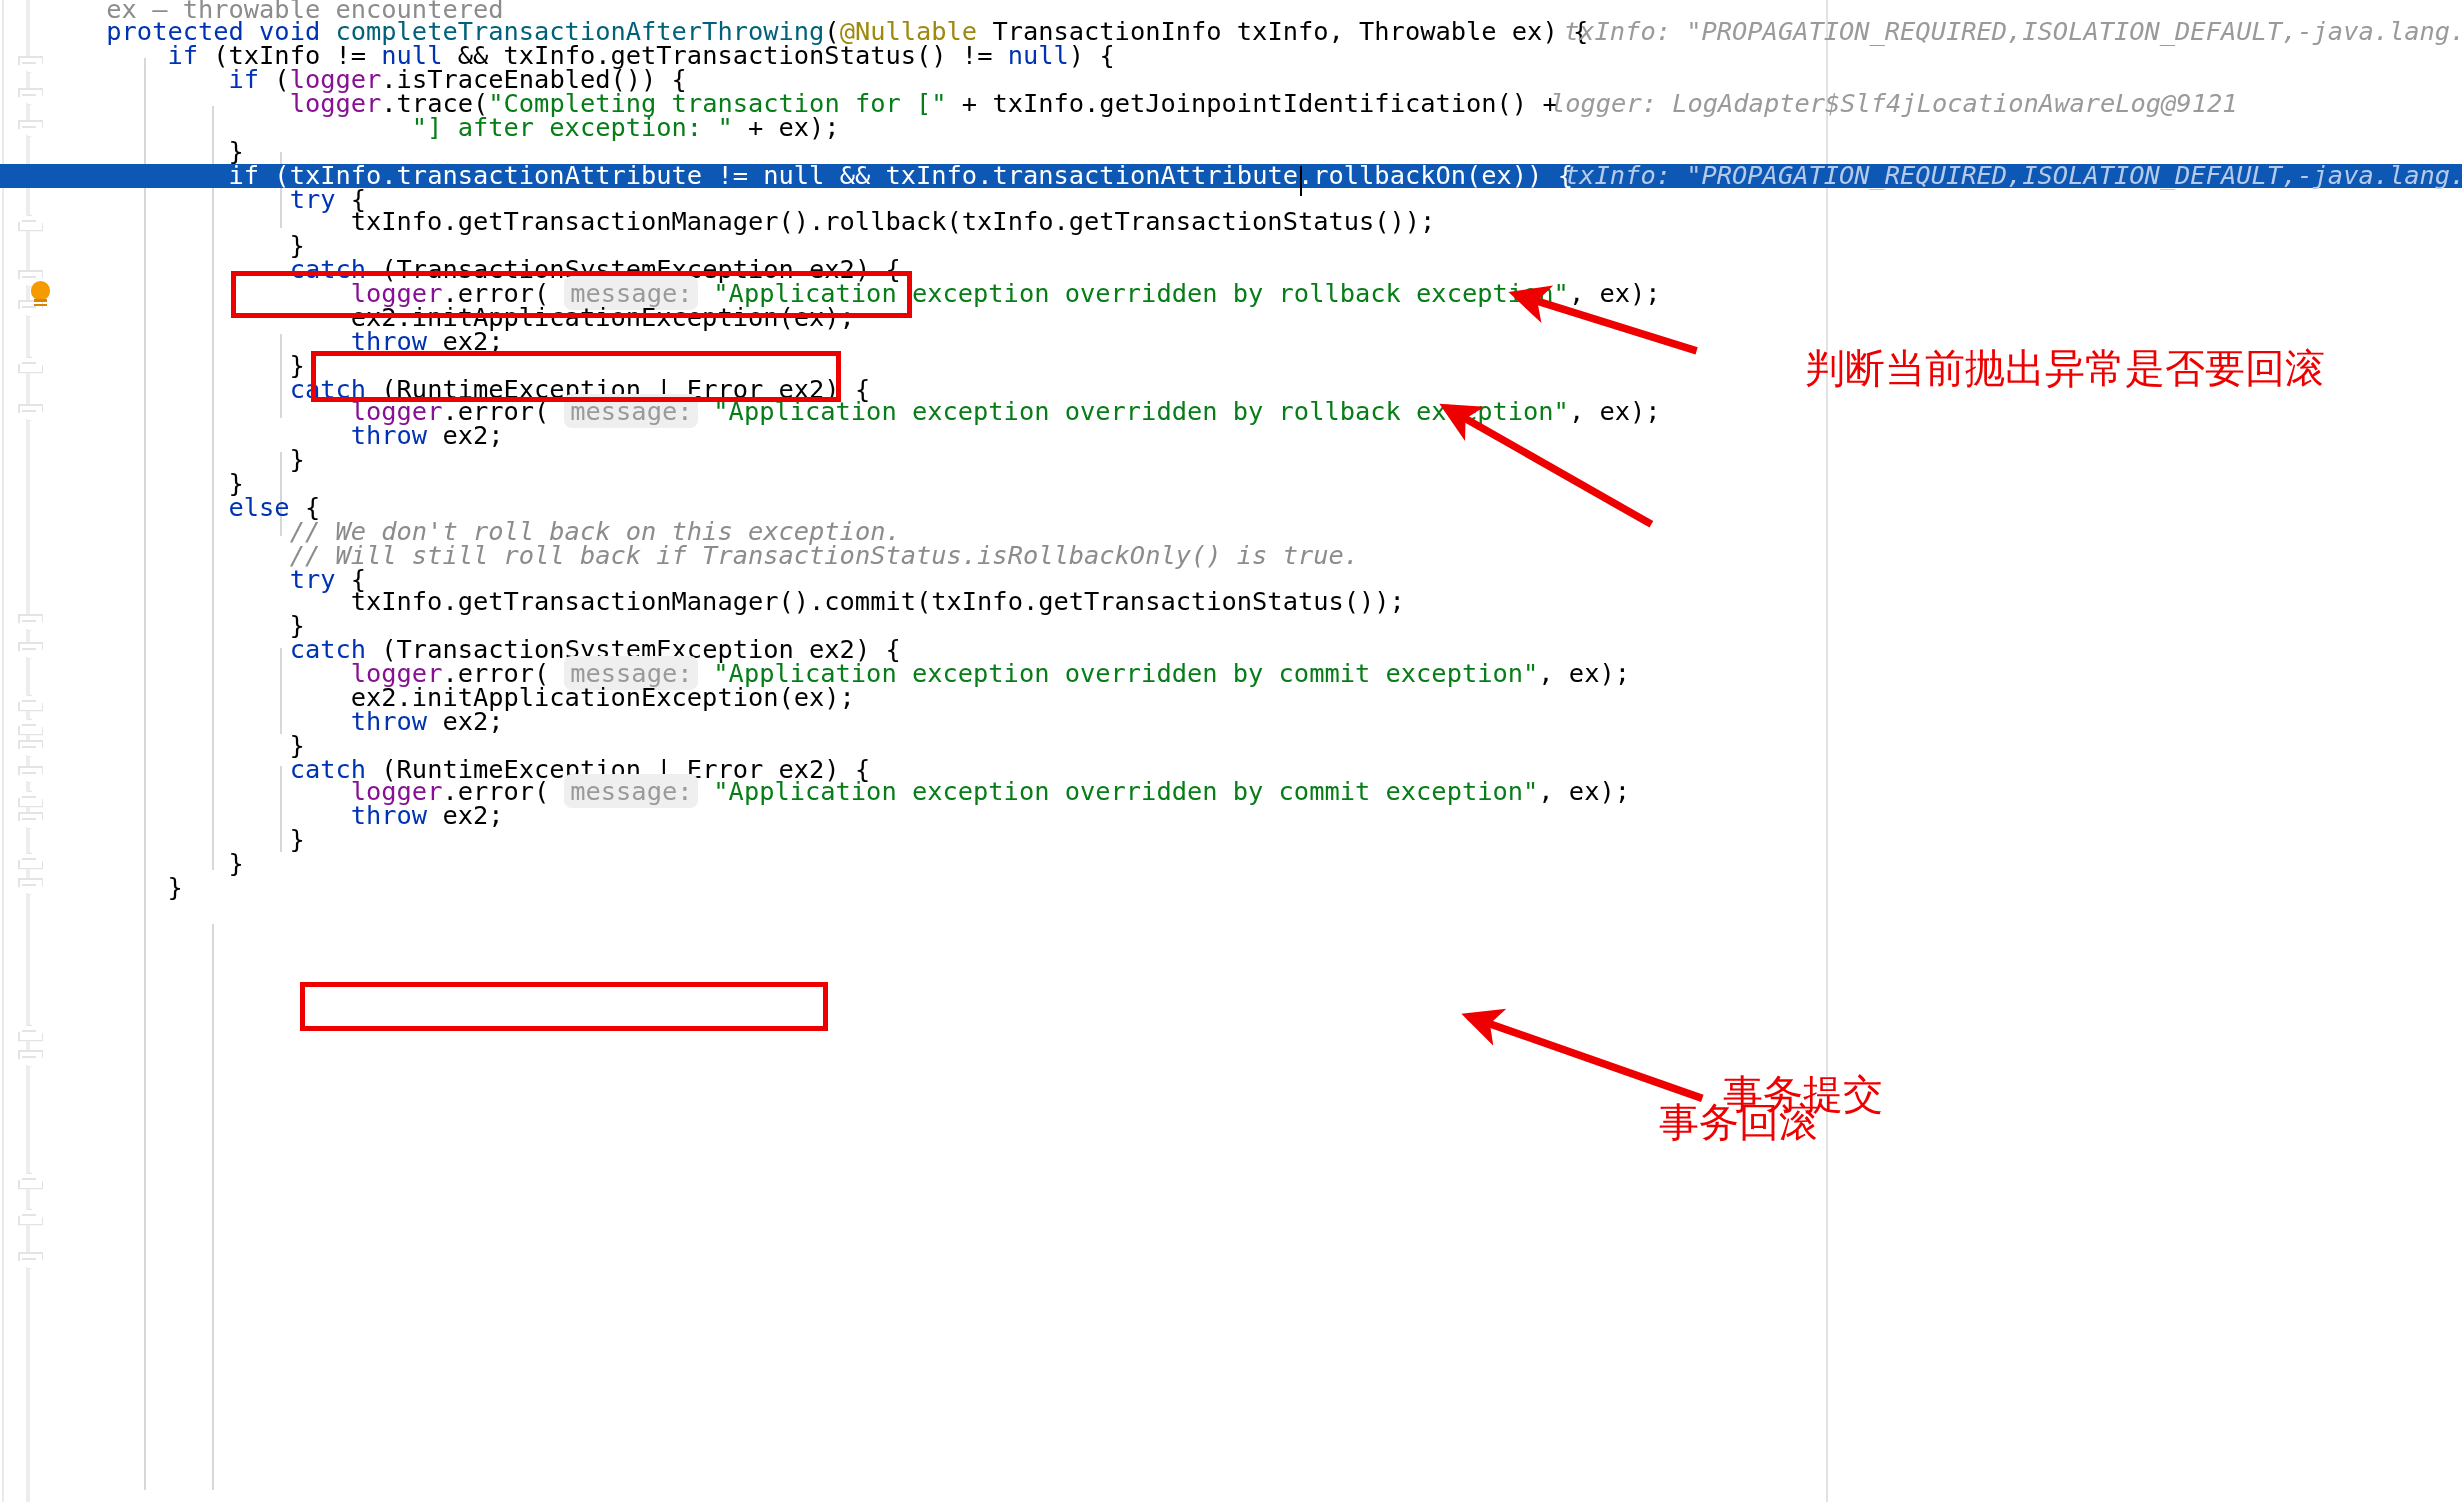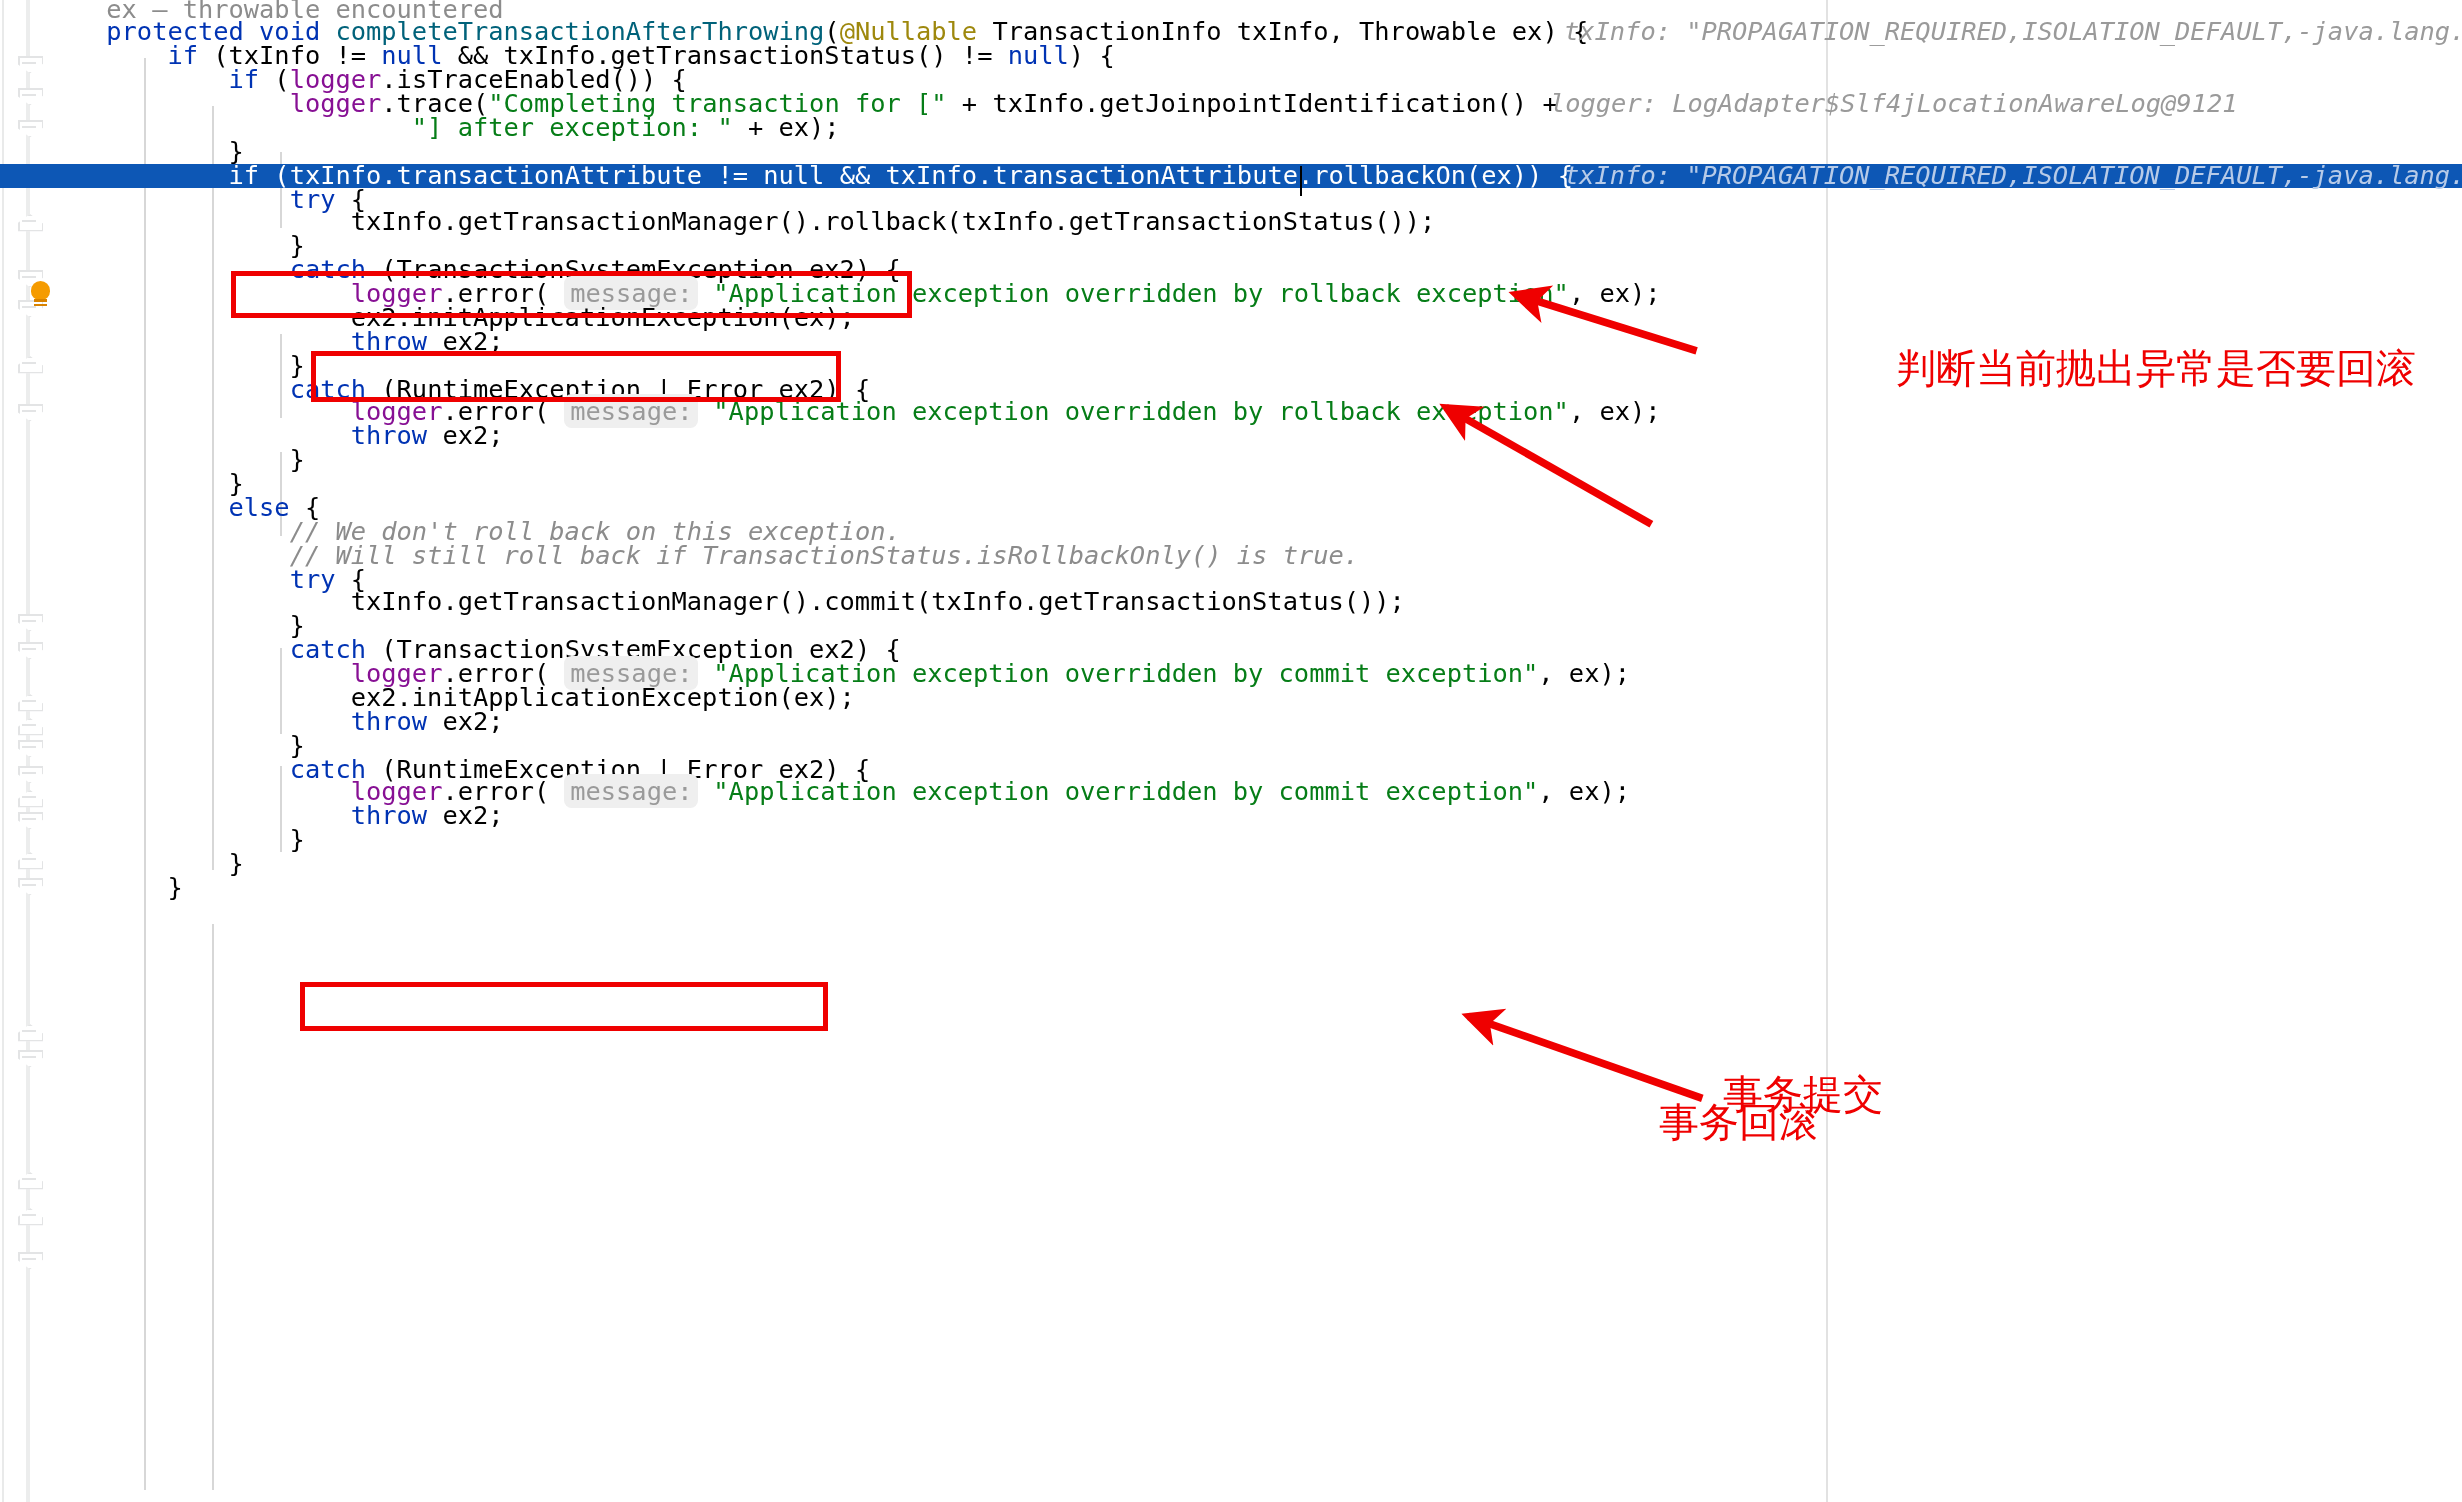--- a/index.html
+++ b/index.html
@@ -322,20 +322,20 @@
           <line x1="1752" y1="556" x2="1534" y2="432" stroke="#ef0000" stroke-width="8" marker-end="url(#ah)"></line>
           <line x1="1806" y1="1165" x2="1558" y2="1078" stroke="#ef0000" stroke-width="8" marker-end="url(#ah)"></line>
         </g>
     </svg>
     <div id="boxes">
         <div class="redbox" style="left: 231px; top: 271px; width: 681px; height: 47px;"></div>
         <div class="redbox" style="left: 311px; top: 351px; width: 530px; height: 51px;"></div>
         <div class="redbox" style="left: 300px; top: 982px; width: 528px; height: 49px;"></div>
       </div>
     <div id="labels">
-        <div class="anno-text" style="left: 1896px; top: 341px; font-size: 40px;">判断当前抛出异常是否要回滚</div>
+        <div class="anno-text" style="left: 1805px; top: 341px; font-size: 40px;">判断当前抛出异常是否要回滚</div>
         <div class="anno-text" style="left: 1659px; top: 1095px; font-size: 40px;">事务回滚</div>
         <div class="anno-text" style="left: 1723px; top: 1067px; font-size: 40px;">事务提交</div>
       </div>
   </div>
 
 </div>
 
 
 </body></html>

